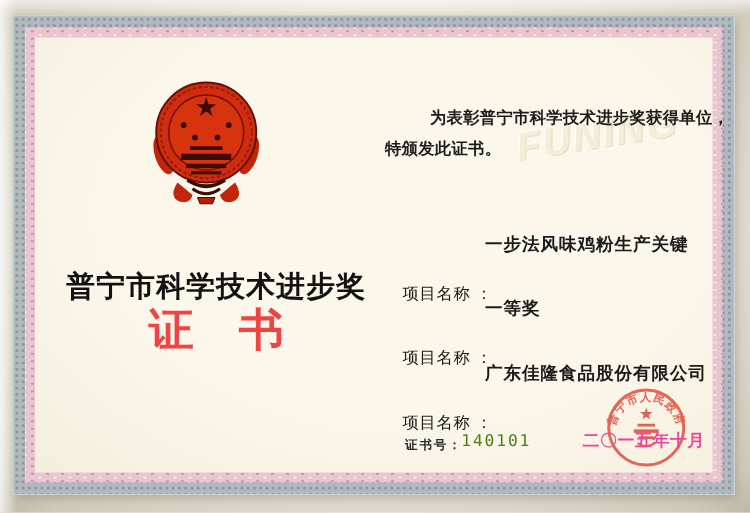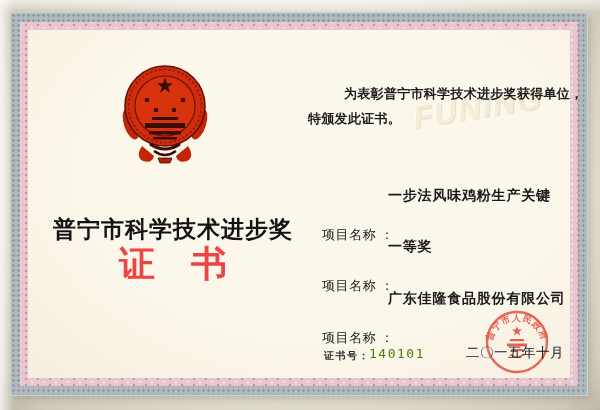--- a/index.html
+++ b/index.html
@@ -59,21 +59,21 @@
   .intro-l1{top:85px;padding-left:36px;}
   .intro-l2{top:110px;}
 
   .fld-label{left:322px;z-index:1;font-size:13px;font-weight:400;letter-spacing:.6px;margin-top:40px;}
   .fld-value{left:388px;width:180px;z-index:1;font-size:14px;font-weight:700;letter-spacing:.8px;line-height:19px;}
   .row1{top:186px;} .row2{top:237px;} .row3{top:289px;}
 
   .certno-label{left:324px;top:349px;z-index:1;font-size:10px;font-weight:700;letter-spacing:1.5px;color:#2a2a2a;}
   .certno-value{left:369px;top:346px;z-index:1;font-size:13px;letter-spacing:1.5px;
     font-family:"DejaVu Sans Mono","Liberation Mono",monospace;color:#4d7c0f;}
-  .issue-date{left:466px;top:344px;z-index:4;font-size:13.5px;font-weight:400;letter-spacing:.5px;color:#0f172a;}
+  .issue-date{left:466px;top:344px;z-index:4;font-size:13.5px;font-weight:700;letter-spacing:.5px;color:#ec4899;}
 
   .seal{left:484px;top:309px;width:66px;height:66px;z-index:3;opacity:.85;}
 </style>
 </head>
 <body>
 
 <div class="photo">
 
   <div class="frame-gray">
     <div class="frame-pink">

